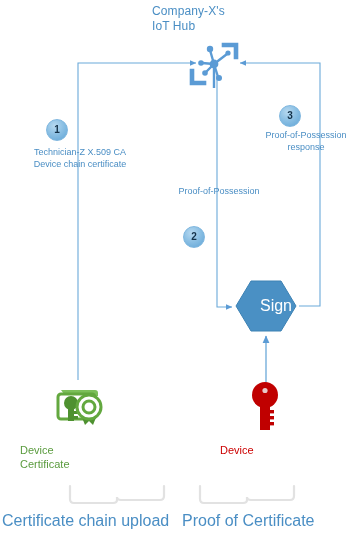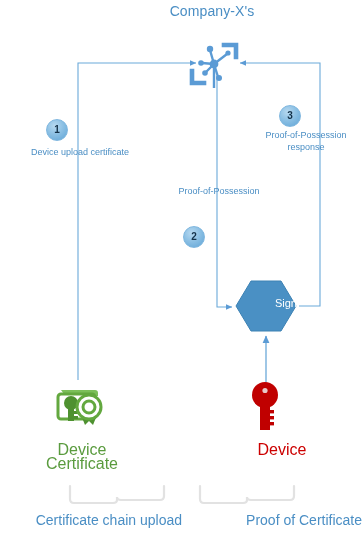--- a/index.html
+++ b/index.html
@@ -29,23 +29,23 @@
     width: 364px; height: 538px;
     pointer-events: none;
   }
 
   
   .hub-title {
     position: absolute;
     left: 152px;
     top: 4px;
     width: 120px;
-    text-align: center;
+    text-align: left;
     color: #4a8ec4;
-    font-size: 14px;
+    font-size: 12px;
     line-height: 15px;
     letter-spacing: .1px;
   }
   .step-text {
     position: absolute;
     color: #4a8ec4;
     font-size: 9px;
     line-height: 12px;
     text-align: center;
   }
@@ -75,47 +75,47 @@
   
   #sign-node {
     position: absolute;
     left: 235px;
     top: 280px;
     width: 62px;
     height: 52px;
   }
   #sign-label {
     position: absolute;
-    left: 235px;
+    left: 245px;
     top: 297px;
     width: 62px;
-    text-align: right;
+    text-align: center;
     color: #ffffff;
-    font-size: 11px;
+    font-size: 16px;
   }
 
   
   #cert-icon  { left: 54px;  top: 381px; width: 54px; height: 48px; }
   #key-icon   { left: 249px; top: 381px; width: 32px; height: 50px; }
 
   .node-label {
     position: absolute;
-    text-align: center;
-    font-size: 16px;
+    text-align: left;
+    font-size: 11px;
     line-height: 14px;
   }
   #cert-label { left: 20px;  top: 443px; width: 124px; color: #5a9b3e; }
   #key-label  { left: 220px; top: 443px; width: 124px; color: #cc0000; }
 
   
   .brace-label {
     position: absolute;
-    text-align: right;
+    text-align: left;
     color: #4a8ec4;
-    font-size: 14px;
+    font-size: 16px;
   }
   #brace-label-left  { left: 2px;   top: 512px; width: 180px; }
   #brace-label-right { left: 182px; top: 512px; width: 180px; }
 </style>
 </head>
 <body>
 
 <div id="stage">
 
   <svg id="wires" viewBox="0 0 364 538">
@@ -140,20 +140,21 @@
     <path d="M266,388 L266,336" fill="none" stroke="#6ba9d9" stroke-width="1.3" marker-end="url(#arrow-u)"></path>
 
     <path d="M70,486 L70,499 Q70,503 74,503 L113,503 Q117,503 117,500 L117,497
              Q117,500 121,500 L160,500 Q164,500 164,496 L164,486" fill="none" stroke="#e2e2e2" stroke-width="2.2" stroke-linecap="round"></path>
     <path d="M200,486 L200,499 Q200,503 204,503 L243,503 Q247,503 247,500 L247,497
              Q247,500 251,500 L290,500 Q294,500 294,496 L294,486" fill="none" stroke="#e2e2e2" stroke-width="2.2" stroke-linecap="round"></path>
   </svg>
 
   <div class="hub-title">
     <div>Company-X's</div>
+    <div>IoT Hub</div>
   </div>
 
   <svg class="abs" style="left:186px; top:40px;" width="56" height="48" viewBox="0 0 56 48">
 
     <path d="M38,5 L50,5 L50,17" fill="none" stroke="#5b9bd5" stroke-width="4.6" stroke-linecap="square"></path>
     <path d="M18,43 L6,43 L6,31" fill="none" stroke="#5b9bd5" stroke-width="4.6" stroke-linecap="square"></path>
 
     <g stroke="#5b9bd5" stroke-width="2.4" stroke-linecap="round">
       <line x1="28" y1="24" x2="24" y2="10"></line>
       <line x1="28" y1="24" x2="16" y2="23"></line>
@@ -171,21 +172,22 @@
       <circle cx="33" cy="38" r="3.0"></circle>
       <circle cx="42" cy="13" r="2.6"></circle>
     </g>
   </svg>
 
   <div class="badge" id="badge-1">1</div>
   <div class="badge" id="badge-2">2</div>
   <div class="badge" id="badge-3">3</div>
 
   <div class="step-text" id="text-1">
-    <div>Device upload certificate</div>
+    <div>Technician-Z X.509 CA</div>
+    <div>Device chain certificate</div>
   </div>
 
   <div class="step-text" id="text-2">
     <div>Proof-of-Possession</div>
   </div>
 
   <div class="step-text" id="text-3">
     <div>Proof-of-Possession</div>
     <div>response</div>
   </div>

